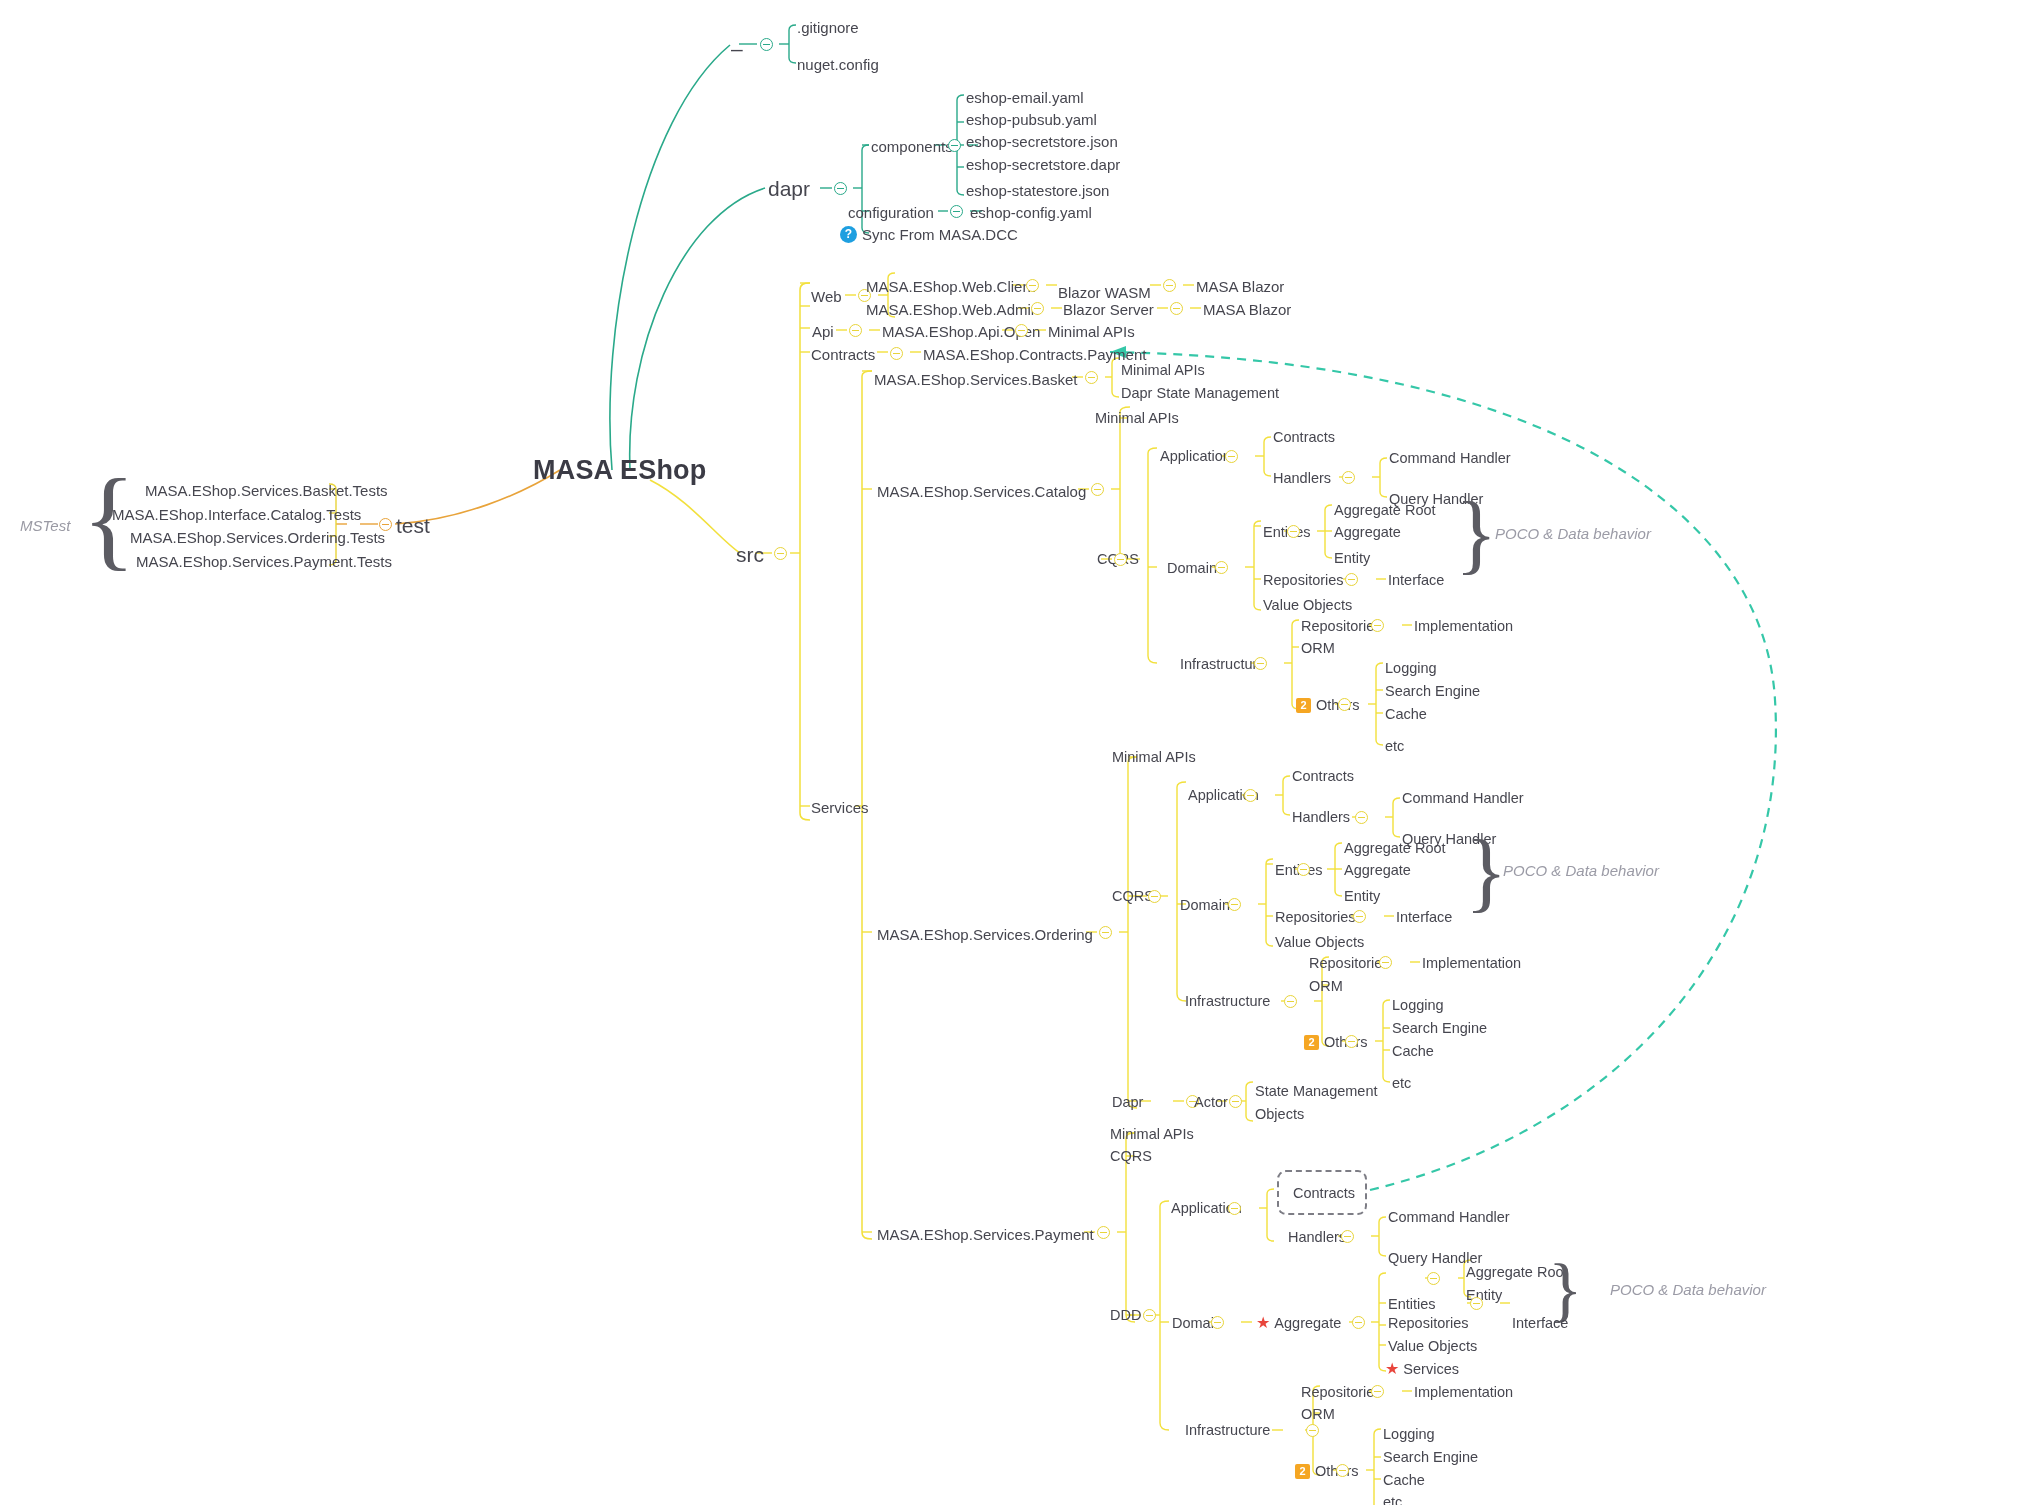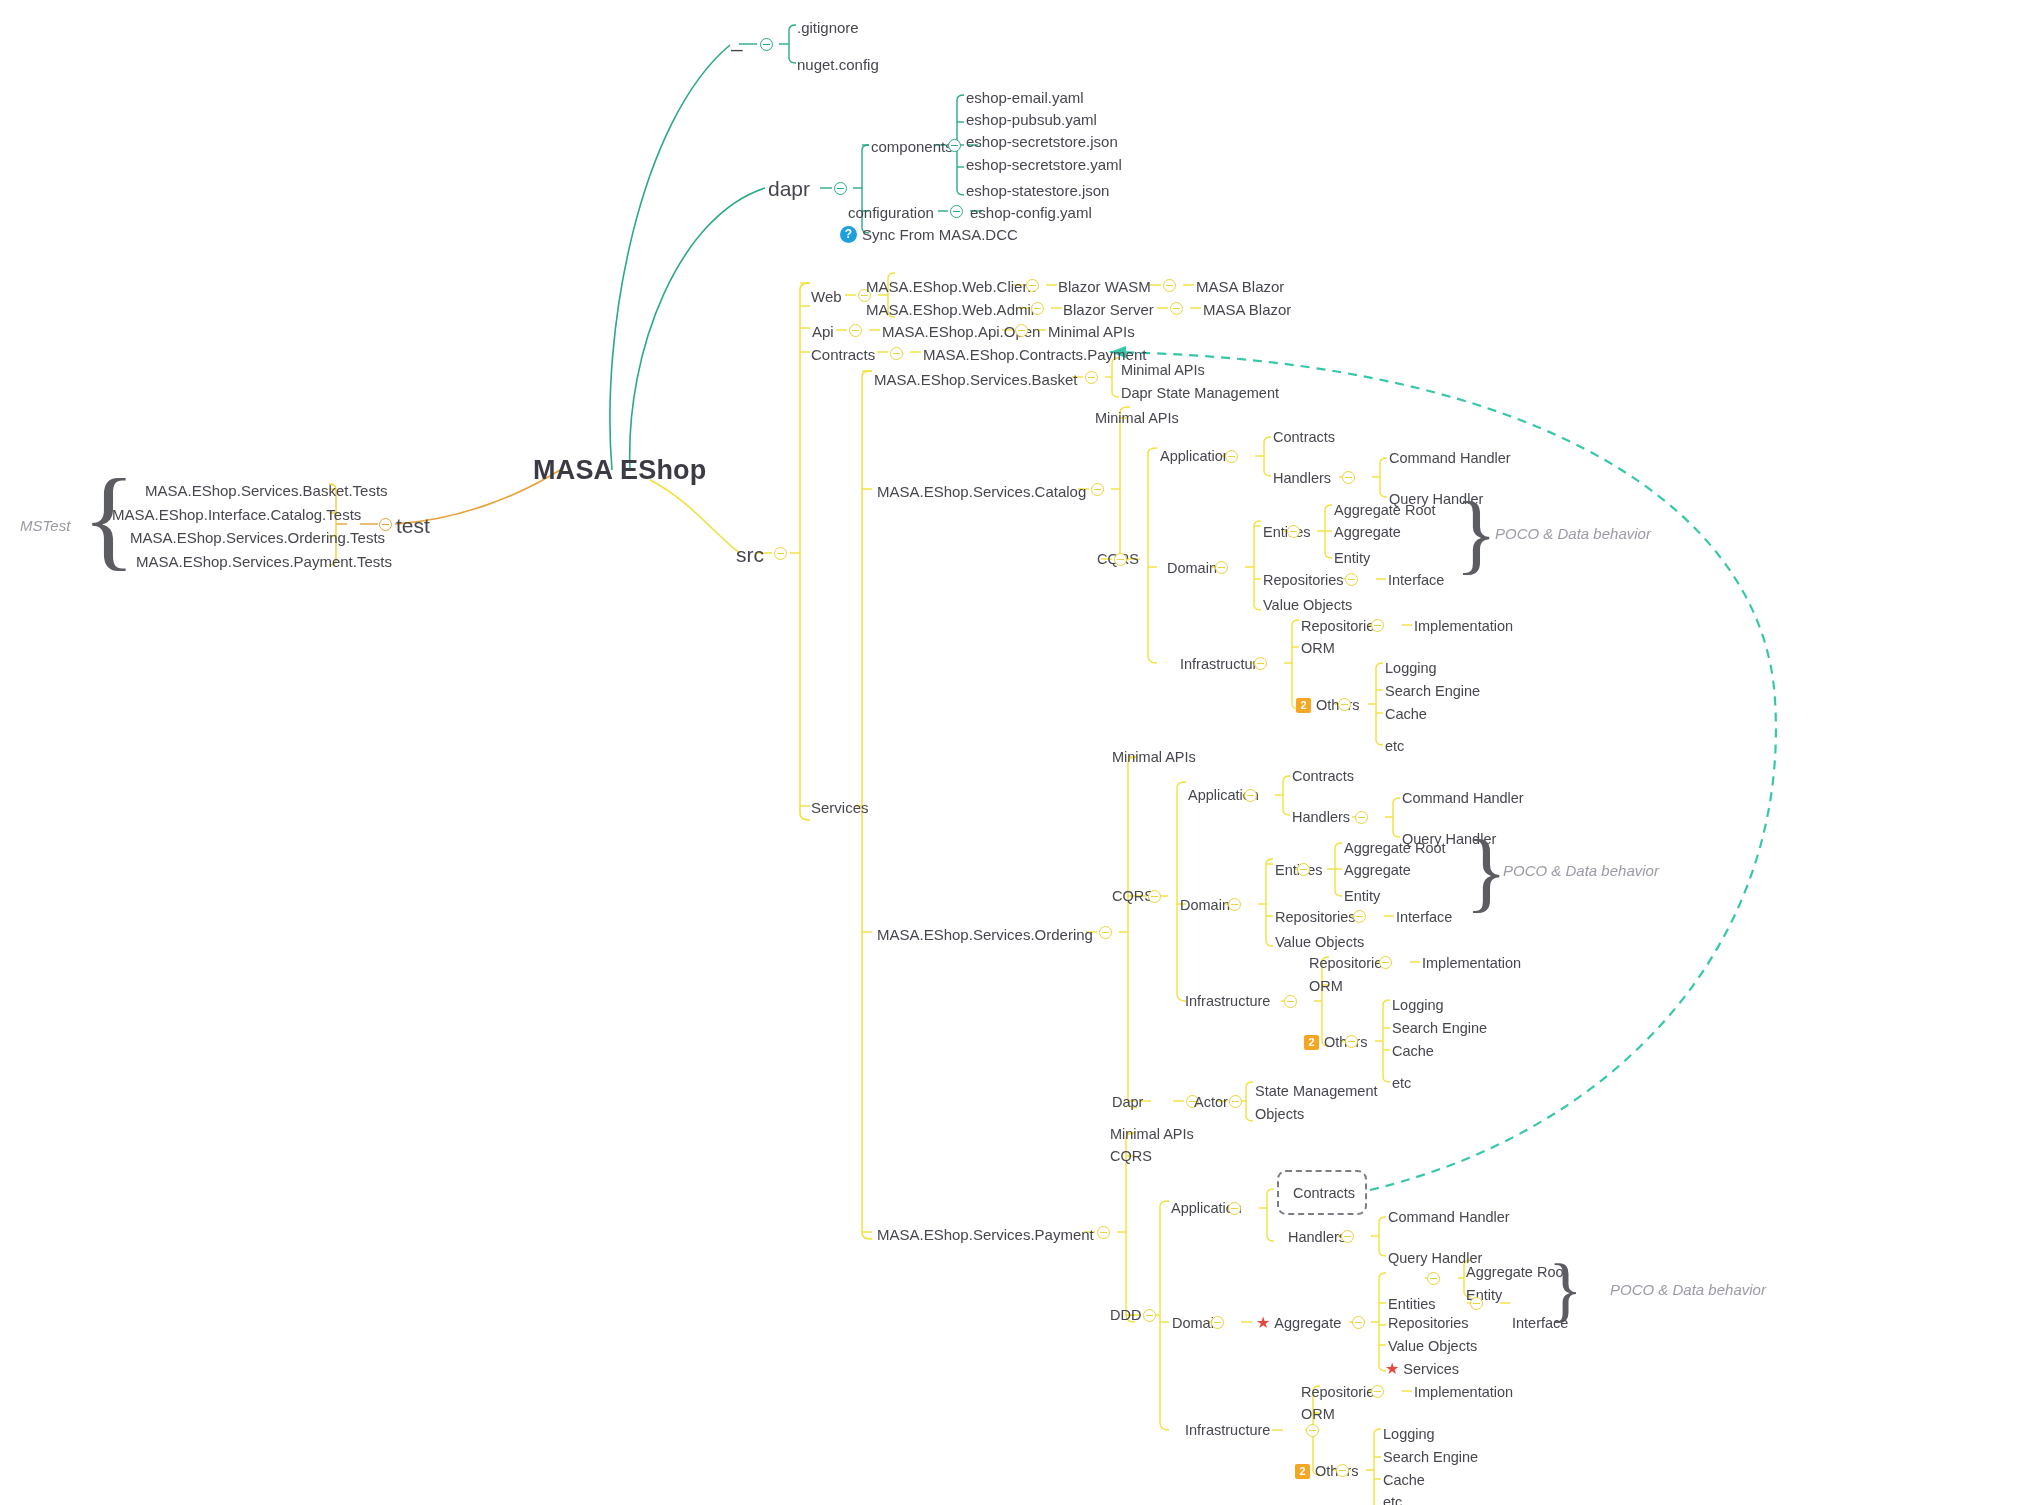--- a/index.html
+++ b/index.html
@@ -309,21 +309,21 @@
   <div class="node lvl2" style="left:966px;top:88px;">
     <span class="txt">eshop-email.yaml</span>
   </div>
   <div class="node lvl2" style="left:966px;top:110px;">
     <span class="txt">eshop-pubsub.yaml</span>
   </div>
   <div class="node lvl2" style="left:966px;top:132px;">
     <span class="txt">eshop-secretstore.json</span>
   </div>
   <div class="node lvl2" style="left:966px;top:155px;">
-    <span class="txt">eshop-secretstore.yaml</span>
+    <span class="txt">eshop-secretstore.dapr</span>
   </div>
   <div class="node lvl2" style="left:966px;top:181px;">
     <span class="txt">eshop-statestore.json</span>
   </div>
 
   <div class="node lvl2" style="left:848px;top:203px;">
     <span class="txt">configuration</span>
   </div>
   <div class="tog teal" style="left:950px;top:205px;"></div>
   <div class="node lvl2" style="left:970px;top:203px;">
@@ -364,21 +364,21 @@
 
   <div class="node lvl2" style="left:811px;top:287px;">
     <span class="txt">Web</span>
   </div>
   <div class="tog" style="left:858px;top:289px;"></div>
 
   <div class="node lvl2" style="left:866px;top:277px;">
     <span class="txt">MASA.EShop.Web.Client</span>
   </div>
   <div class="tog" style="left:1026px;top:279px;"></div>
-  <div class="node lvl2" style="left:1058px;top:277px;">
+  <div class="node lvl2" style="left:1058px;top:283px;">
     <span class="txt">Blazor WASM</span>
   </div>
   <div class="tog" style="left:1163px;top:279px;"></div>
   <div class="node lvl2" style="left:1196px;top:277px;">
     <span class="txt">MASA Blazor</span>
   </div>
 
   <div class="node lvl2" style="left:866px;top:300px;">
     <span class="txt">MASA.EShop.Web.Admin</span>
   </div>

